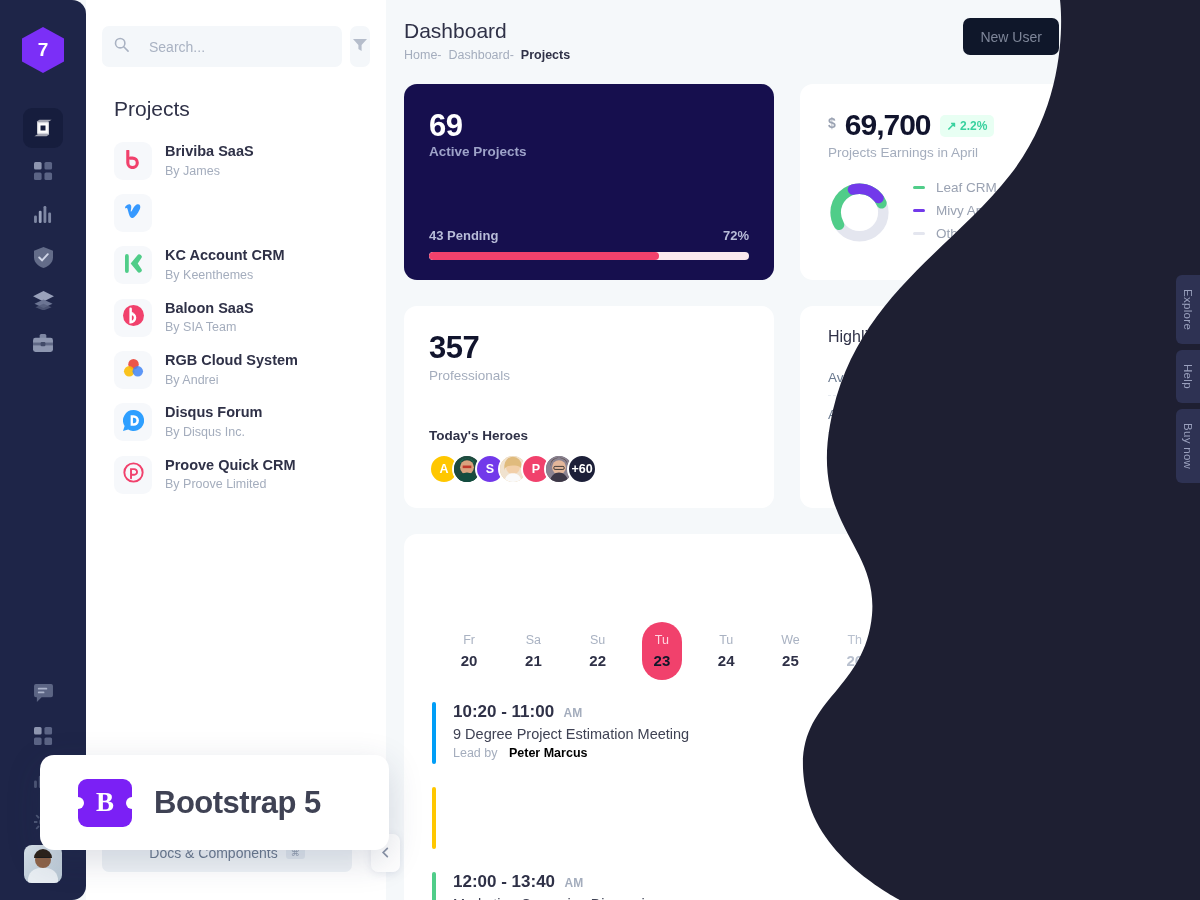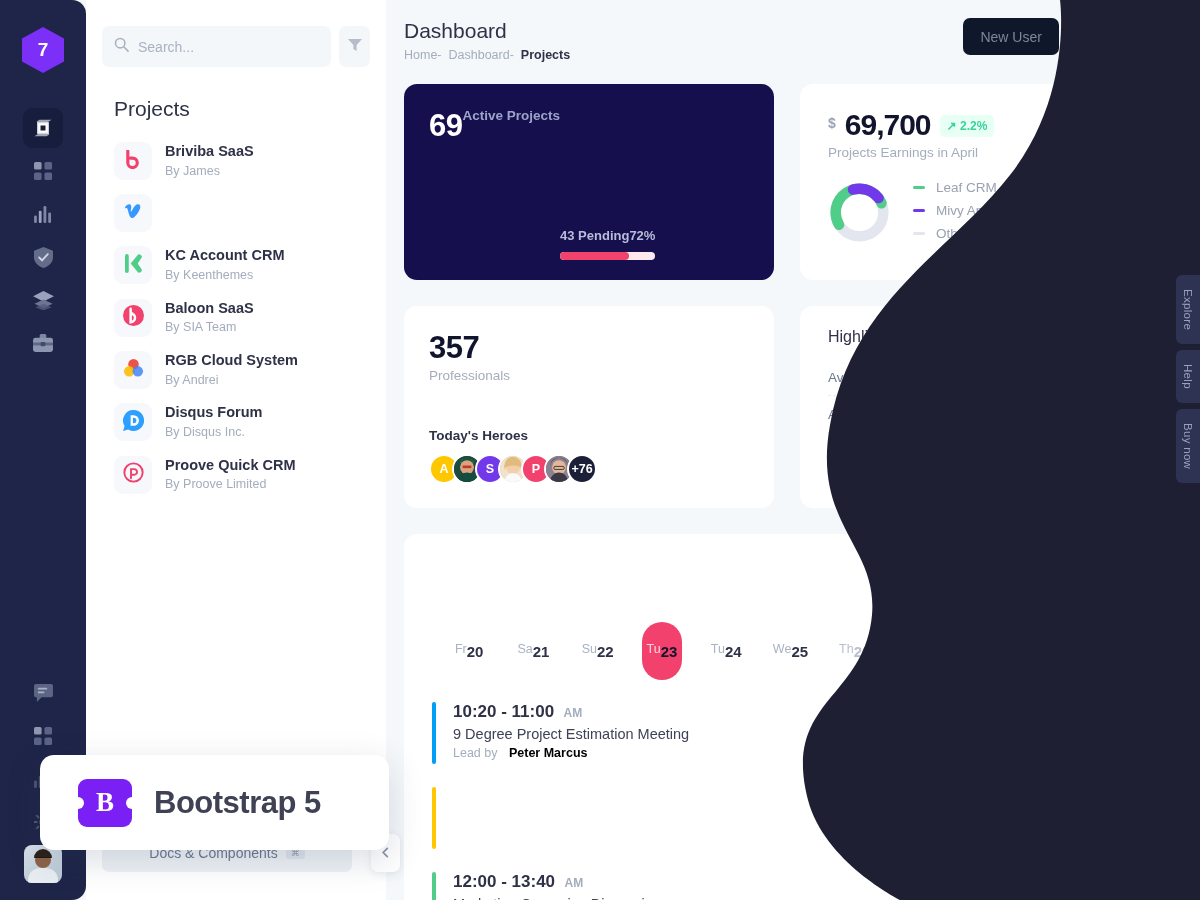--- a/index.html
+++ b/index.html
@@ -45,21 +45,21 @@
   .rail-avatar .glass { position:absolute; left:12px; top:12px; width:14px; height:5px; border-top:1.5px solid #1b1b1b; }
 
   
   .proj-panel {
     position: absolute; left: 86px; top: 0; width: 300px; height: 900px;
     background: #ffffff;
   }
   .search-row { display: flex; gap: 8px; padding: 26px 16px 0 16px; }
   .search-box {
     flex: 1; height: 41px; background: #f4f7fa; border-radius: 7px;
-    display: flex; align-items: center; padding: 0 12px; gap: 9px;
+    display: flex; align-items: center; padding: 0 12px; gap: 20px;
   }
   .search-box input {
     border: none; outline: none; background: transparent; flex: 1;
     font-family: "Liberation Sans", sans-serif; font-size: 14px; color: #3f4254;
   }
   .search-box input::placeholder { color: #a9b2c2; }
   .filter-btn {
     width: 38px; height: 41px; background: #f4f7fa; border-radius: 7px;
     display: flex; align-items: center; justify-content: center; cursor: pointer;
   }
@@ -109,21 +109,21 @@
     margin-left: 10px; font-family: "Liberation Sans", sans-serif;
   }
 
   .grid { padding: 10px 25px 0 18px; }
   .row2 { display: flex; gap: 26px; }
   .card { border-radius: 13px; background: #fff; }
 
   
   .card-active {
     width: 370px; height: 196px; background: #160f4e; border-radius: 13px;
-    padding: 24px 25px 20px 25px; display: flex; flex-direction: row;
+    padding: 24px 25px 20px 25px; display: flex; flex-direction: column;
   }
   .ap-num { font-size: 31px; color: #ffffff; font-weight: bold; letter-spacing: -.5px; }
   .ap-lbl { font-size: 13.5px; color: #9ea3c9; font-weight: bold; }
   .ap-foot { margin-top: auto; }
   .ap-meta { display: flex; justify-content: space-between; font-size: 13px; color: #b8bcd8; font-weight: bold; margin-bottom: 9px; }
   .ap-track { height: 8px; border-radius: 5px; background: #fbe9ee; overflow: hidden; }
   .ap-fill { height: 100%; border-radius: 5px; background: #f1416c; }
 
   
   .card-earn { width: 374px; height: 196px; padding: 24px 24px 18px 28px; position: relative; }
@@ -163,21 +163,21 @@
   .wut-head { display: flex; align-items: flex-start; }
   .wut-title { font-size: 16px; color: #2f3147; font-weight: bold; }
   .wut-sub { font-size: 13px; color: #a4adbd; margin-top: 3px; }
   .wut-report {
     margin-left: auto; background: #f1f4f8; border: none; border-radius: 7px; height: 34px;
     padding: 0 16px; font-size: 13px; color: #8c95a8; cursor: pointer;
     font-family: "Liberation Sans", sans-serif;
   }
   .days { display: flex; margin-top: 30px; padding: 0 5px; }
   .day { flex: 1; text-align: center; cursor: pointer; position: relative; }
-  .day .pill { display:inline-flex; align-items:center; justify-content:center;
+  .day .pill { display:inline-flex; flex-direction:column; align-items:center; justify-content:center;
                width: 40px; height: 58px; border-radius: 21px; }
   .day.sel .pill { background: #f1416c; }
   .day .dow { font-size: 12.5px; color: #a9b2c2; margin-bottom: 5px; }
   .day .dnum { font-size: 15px; color: #2f3147; font-weight: bold; }
   .day.sel .dow { color: #ffd6e0; }
   .day.sel .dnum { color: #0f172a; }
   .day.muted .dow { color: #b9c1cf; }
   .day.muted .dnum { color: #b9c1cf; }
 
   .events { margin-top: 22px; }
@@ -585,21 +585,21 @@
             <div class="av" style="background:#6b6470">
               <svg width="30" height="30" viewBox="0 0 30 30">
                   <rect width="30" height="30" fill="#8a8290"></rect>
                   <circle cx="15" cy="13" r="8" fill="#e3b79a"></circle>
                   <path d="M5 12a10 10 0 0120 0c0-7-4-10-10-10S5 5 5 12z" fill="#4a3a30"></path>
                   <path d="M4 30c2-8 6-11 11-11s9 3 11 11z" fill="#3d3847"></path>
                   <rect x="9" y="12" width="12" height="3.5" rx="1.5" fill="none" stroke="#2b2b2b" stroke-width="1"></rect>
                 </svg>
             </div>
             <div class="av" style="background:#1c1f38">
-              <span>+76</span>
+              <span>+60</span>
             </div>
           </div>
         </div>
 
         <div class="card card-high">
           <div class="high-title">Highlights</div>
           <div class="high-row">
             <span class="high-name">Avg. Client Rating</span>
             <span class="high-val">
               <span style="color:#50cd89">↗</span>

